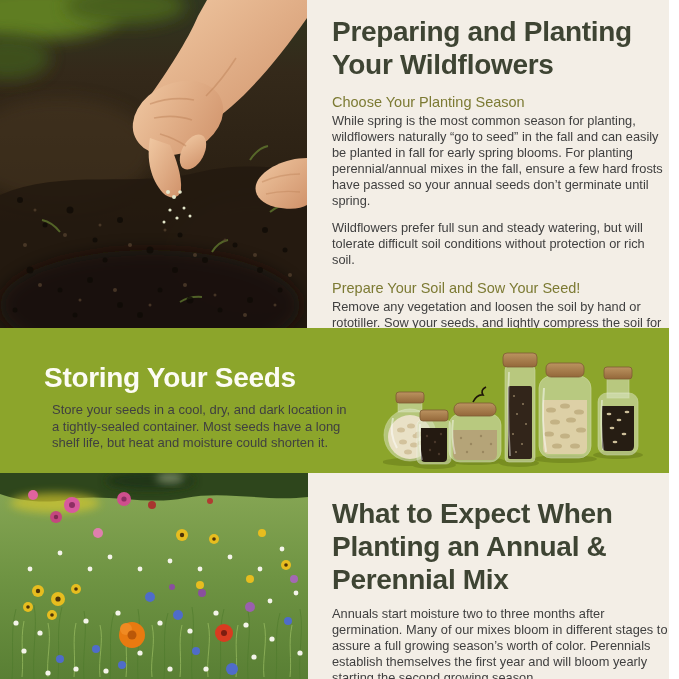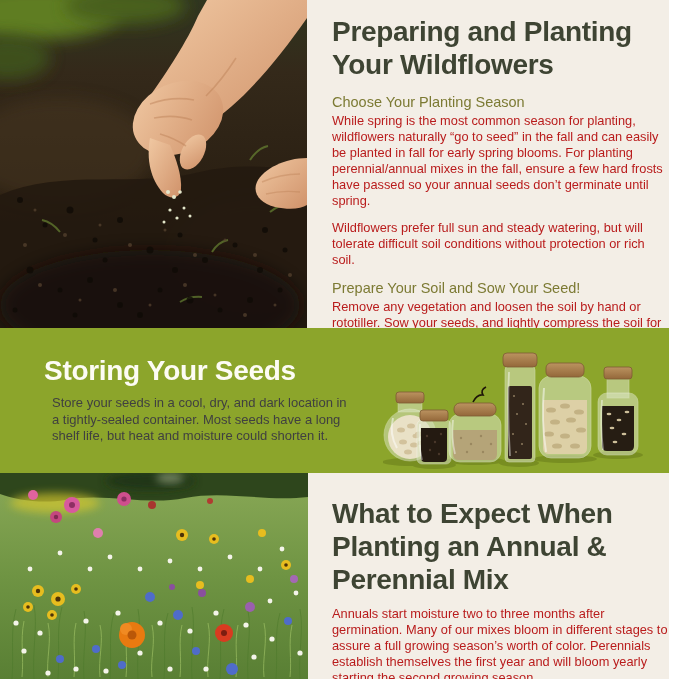--- a/index.html
+++ b/index.html
@@ -16,25 +16,25 @@
   .panel{position:absolute;background:#F3EEE6;box-sizing:border-box;}
   .top-right{left:307px;top:0;width:372px;height:328px;padding:15px 10px 0 25px;}
   .panel h1{
     margin:0 0 12px 0;font-size:28px;line-height:33px;font-weight:bold;
     color:#3E4433;letter-spacing:-0.3px;
   }
   .sub h2{
     margin:0 0 2px 0;font-size:14.5px;line-height:18px;font-weight:normal;color:#7C7A33;
   }
   .sub p, .panel p{
-    margin:0 0 11px 0;font-size:12.8px;line-height:16px;color:#b91c1c;max-width:342px;
+    margin:0 0 11px 0;font-size:12.8px;line-height:16px;color:#404040;max-width:342px;
   }
   
   .band{position:absolute;left:0;top:328px;width:679px;height:145px;background:#8CA52B;}
-  .band-text{position:absolute;left:44px;top:27px;width:315px;}
+  .band-text{position:absolute;left:44px;top:34px;width:315px;}
   .band-text h1{
     margin:0 0 8px 0;font-size:28px;line-height:32px;font-weight:bold;
     color:#FDFCF4;letter-spacing:-0.3px;
   }
   .band-text p{margin:8px;font-size:13px;line-height:16.5px;color:#404040;}
   .jars{position:absolute;left:383px;top:20px;width:265px;height:122px;}
   
   .bottom-right{left:308px;top:473px;width:371px;height:206px;padding:24px 10px 0 24px;}
   .bottom-right h1{margin:0 0 10px 0;}
   .bottom-right p{max-width:345px;}

